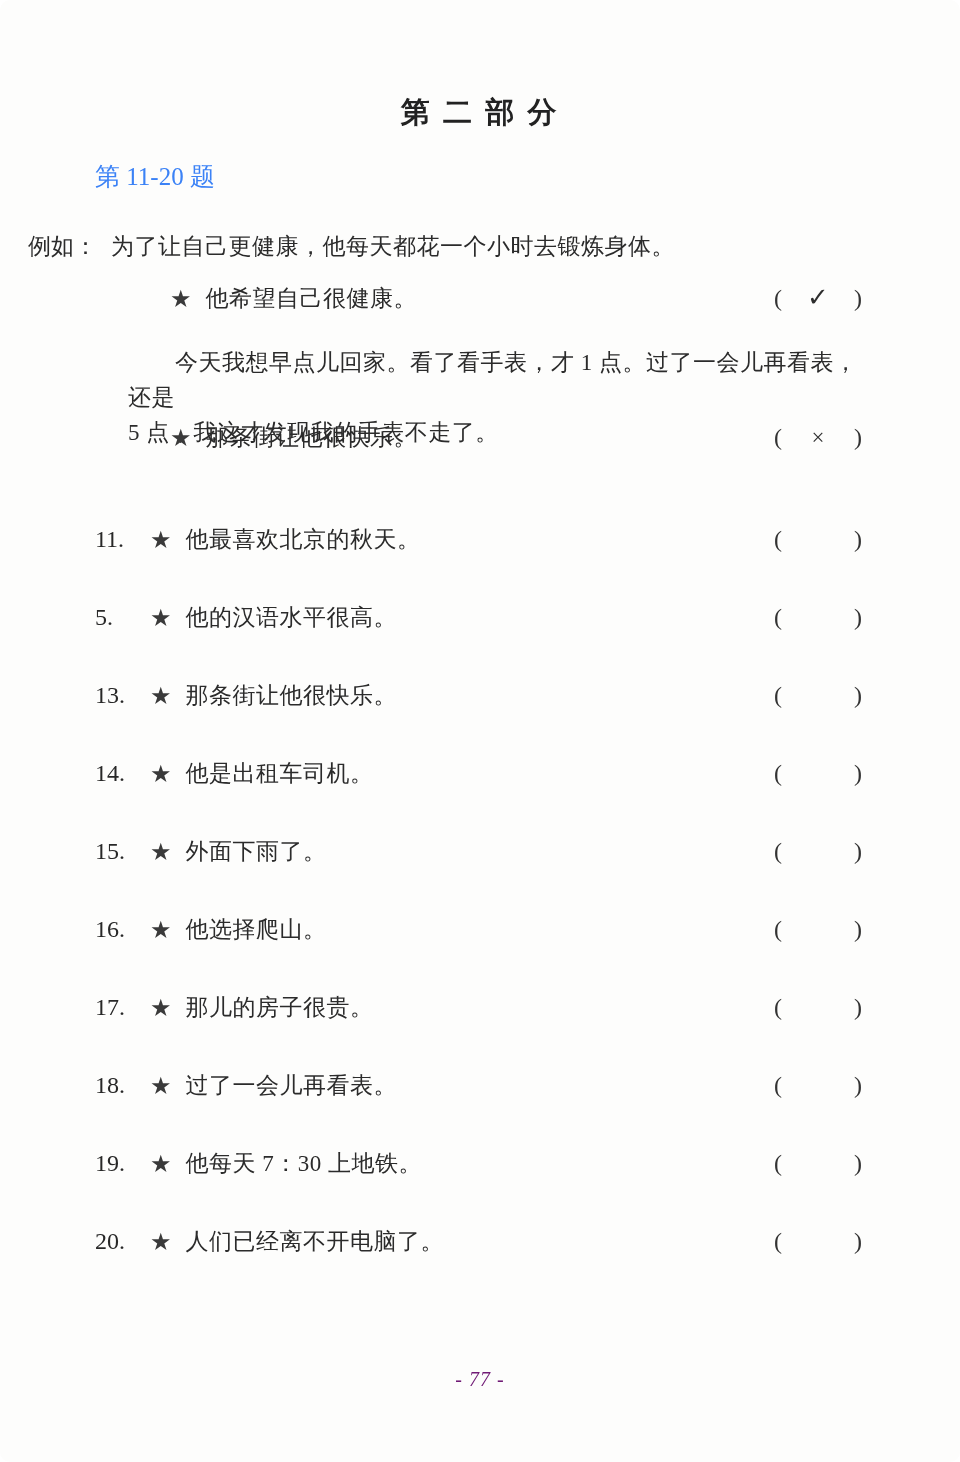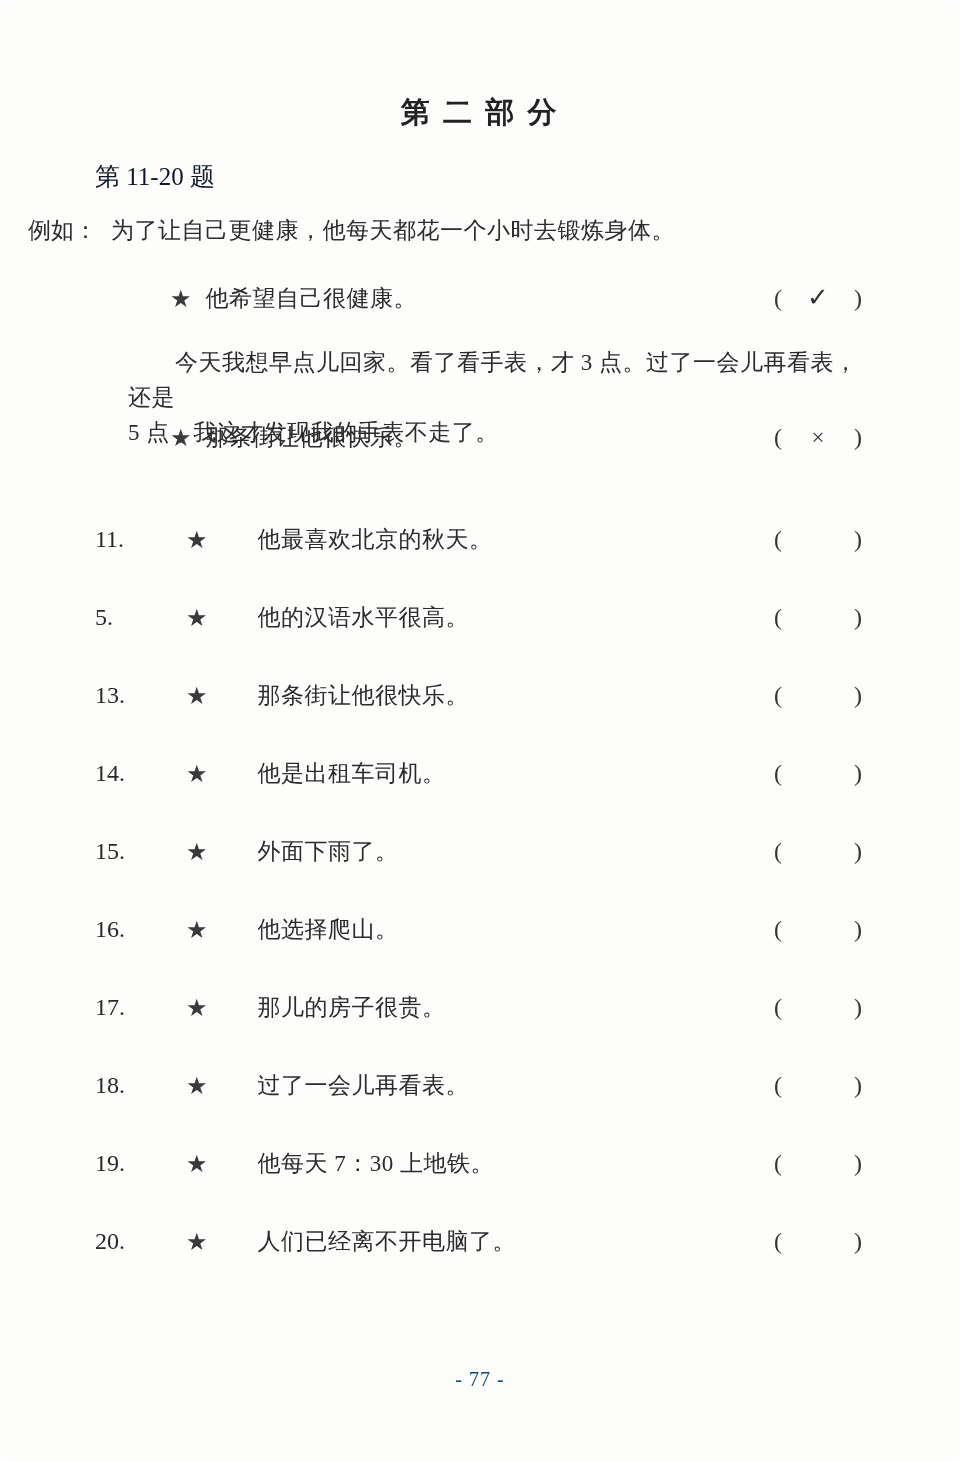--- a/index.html
+++ b/index.html
@@ -22,34 +22,34 @@
     text-align: center;
     font-size: 29px;
     font-weight: bold;
     letter-spacing: 3px;
     color: #222;
   }
   .section-label {
     top: 160px;
     padding-left: 95px;
     font-size: 25px;
-    color: #0f172a;
+    color: #3b82f6;
   }
 
   .row {
     display: flex;
     align-items: baseline;
     font-size: 23px;
     line-height: 30px;
     padding-left: 95px;
     padding-right: 98px;
   }
   .row .fill { flex: 1; }
 
-  .example-row { top: 216px; padding-left: 28px; }
+  .example-row { top: 232px; padding-left: 28px; }
   .example-label { margin-right: 14px; white-space: nowrap; }
   .sentence { letter-spacing: 0.5px; }
 
   .statement-row .star-indent { width: 75px; }
   .star {
     font-size: 24px;
     color: #3a3a3a;
     margin-right: 14px;
     position: relative;
     top: 1px;
@@ -81,34 +81,35 @@
   .answer-mark {
     font-size: 26px;
     line-height: 1;
     color: #2e2e2e;
     min-width: 20px;
     text-align: center;
   }
   .answer-mark.cross { font-size: 23px; }
 
   .questions { position: absolute; top: 524px; left: 0; right: 0; }
-  .q-row { margin-bottom: 47px; gap: 36px; }
+  .q-row { margin-bottom: 47px; }
   .q-num {
     display: inline-block;
     width: 55px;
     font-size: 24px;
     color: #282828;
   }
 
   .footer {
     top: 1368px;
     text-align: center;
     font-size: 20px;
-    color: #0c4a6e;
+    color: #701a75;
     letter-spacing: 1px;
+    font-style: italic;
   }
 </style>
 </head>
 <body>
 
 <div class="page">
 
   <div class="abs title">第 二 部 分</div>
 
   <div class="abs section-label">第 11-20 题</div>
@@ -124,21 +125,21 @@
     <span class="stmt">他希望自己很健康。</span>
     <span class="fill"></span>
     <span class="paren-group">
       <span>(</span>
       <span class="answer-mark">✓</span>
       <span>)</span>
     </span>
   </div>
 
   <div class="abs paragraph">
-    <div class="l1">今天我想早点儿回家。看了看手表，才 3 点。过了一会儿再看表，还是</div>
+    <div class="l1">今天我想早点儿回家。看了看手表，才 1 点。过了一会儿再看表，还是</div>
     <div class="l2">5 点，我这才发现我的手表不走了。</div>
   </div>
 
   <div class="abs row statement-row ex2-statement">
     <span class="star-indent"></span>
     <span class="star">★</span>
     <span class="stmt">那条街让他很快乐。</span>
     <span class="fill"></span>
     <span class="paren-group">
       <span>(</span>

